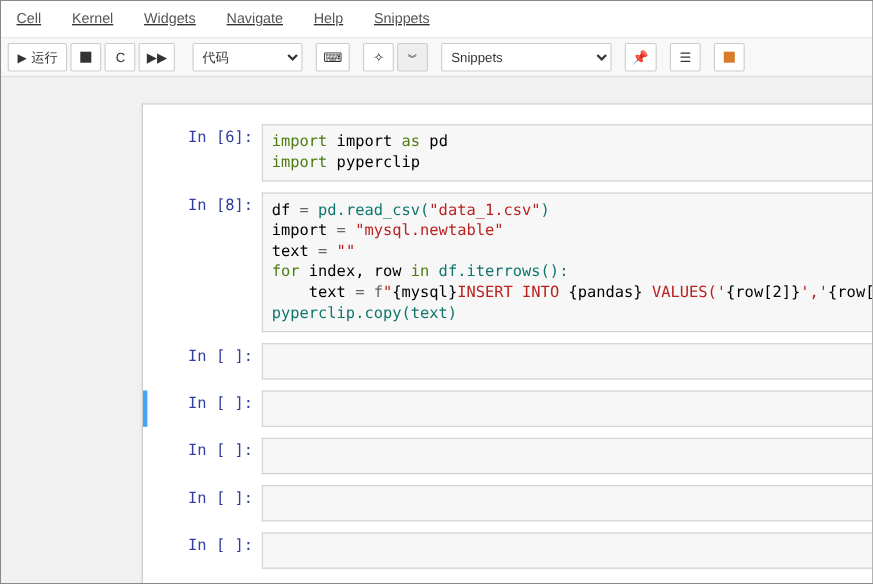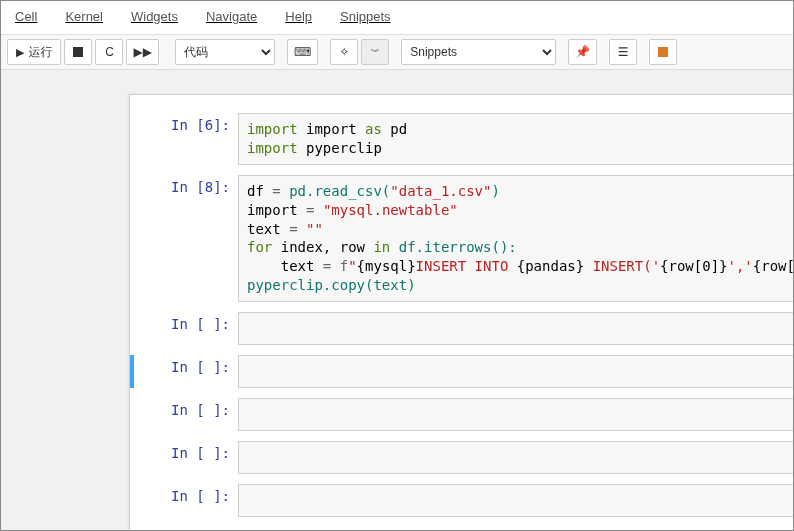--- a/index.html
+++ b/index.html
@@ -94,21 +94,21 @@
         <div class="prompt">In  [6]:</div>
         <div class="code-area"><span class="kw">import </span><span class="var">import </span><span class="kw">as </span><span class="var">pd</span>
 <span class="kw">import </span><span class="var">pyperclip</span></div>
       </div>
       <div class="cell">
         <div class="prompt">In  [8]:</div>
         <div class="code-area"><span class="var">df </span><span class="op">= </span><span class="fn">pd.read_csv(</span><span class="str">"data_1.csv"</span><span class="fn">)</span>
 <span class="var">import </span><span class="op">= </span><span class="str">"mysql.newtable"</span>
 <span class="var">text </span><span class="op">= </span><span class="str">""</span>
 <span class="kw">for </span><span class="var">index, row </span><span class="kw">in </span><span class="fn">df.iterrows():</span>
-<span class="var">    text </span><span class="op">= </span><span class="op">f</span><span class="str">"</span><span class="var">{mysql}</span><span class="str">INSERT INTO </span><span class="var">{pandas}</span><span class="str"> INSERT('</span><span class="var">{row[0]}</span><span class="str">','</span><span class="var">{row[1]}</span>
+<span class="var">    text </span><span class="op">= </span><span class="op">f</span><span class="str">"</span><span class="var">{mysql}</span><span class="str">INSERT INTO </span><span class="var">{pandas}</span><span class="str"> VALUES('</span><span class="var">{row[2]}</span><span class="str">','</span><span class="var">{row[1]}</span>
 <span class="fn">pyperclip.copy(text)</span></div>
       </div>
       <div class="cell empty">
         <div class="prompt">In  [ ]:</div>
         <div class="code-area">&nbsp;</div>
       </div>
       <div class="cell selected empty">
         <div class="prompt">In  [ ]:</div>
         <div class="code-area">&nbsp;</div>
       </div>

